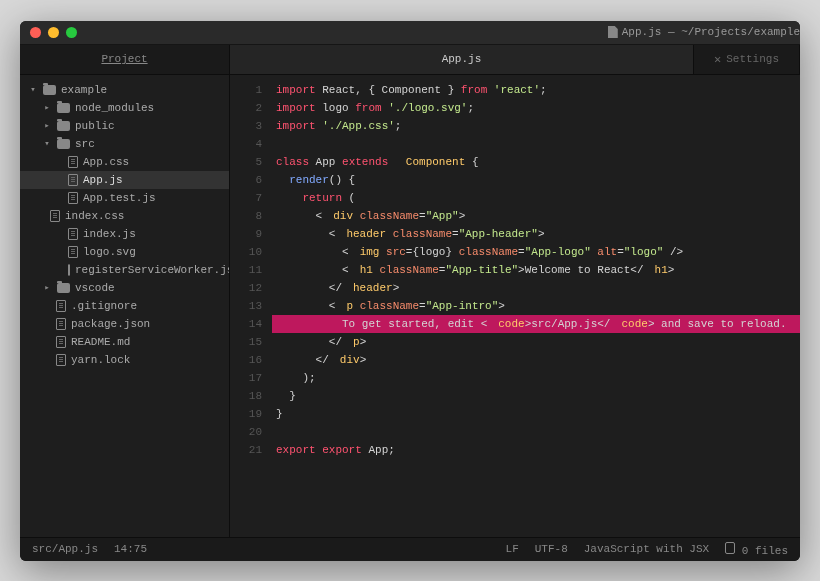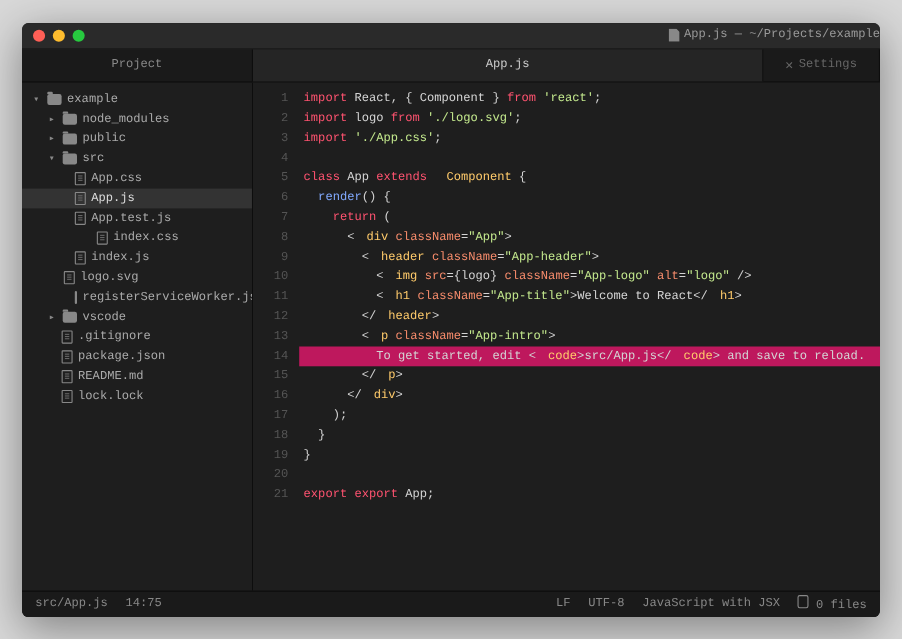--- a/index.html
+++ b/index.html
@@ -8,21 +8,21 @@
 .titlebar { height: 24px; background: #2a2a2a; display: flex; align-items: center; padding: 0 10px; position: relative; border-bottom: 1px solid #151515; }
 .traffic { display: flex; gap: 7px; }
 .dot { width: 11px; height: 11px; border-radius: 50%; }
 .dot.red { background: #ff5f56; }
 .dot.yellow { background: #ffbd2e; }
 .dot.green { background: #27c93f; }
 .titletext { position: absolute; left: 0; right: 0; text-align: center; color: #999; font-size: 11px; display: flex; align-items: center; justify-content: flex-end; gap: 4px; }
 .file-icon-sm { width: 10px; height: 12px; background: #888; clip-path: polygon(0 0, 70% 0, 100% 25%, 100% 100%, 0 100%); }
 .tabbar { height: 30px; background: #1a1a1a; display: flex; border-bottom: 1px solid #0d0d0d; }
 .tab { padding: 0 20px; display: flex; align-items: center; justify-content: center; color: #888; font-size: 11px; border-right: 1px solid #0d0d0d; cursor: pointer; position: relative; }
-.tab.sidebar-tab { width: 210px; }
+.tab.sidebar-tab { width: 210px; text-decoration: underline; }
 .tab.active { background: #252525; color: #ccc; }
 .tab.settings { margin-left: auto; gap: 5px; color: #666; }
 .crossed-wrench { font-size: 12px; color: #666; }
 .main { flex: 1; display: flex; overflow: hidden; }
 .sidebar { width: 210px; background: #1e1e1e; border-right: 1px solid #0d0d0d; padding: 6px 0; overflow: auto; }
 .tree-item { display: flex; align-items: center; padding: 3px 0; color: #aaa; font-size: 11px; cursor: pointer; gap: 5px; }
 .tree-item.selected { background: #333; color: #ddd; }
 .chev { width: 10px; text-align: center; color: #888; font-size: 9px; }
 .folder-icon { width: 13px; height: 10px; background: #888; border-radius: 2px; position: relative; }
 .folder-icon::before { content: ''; position: absolute; top: -2px; left: 0; width: 5px; height: 2px; background: #888; border-radius: 1px 1px 0 0; }
@@ -97,29 +97,29 @@
           <span>App.css</span>
         </div>
       <div class="tree-item selected" style="padding-left:48px">
           <span class="file-icon"></span>
           <span>App.js</span>
         </div>
       <div class="tree-item" style="padding-left:48px">
           <span class="file-icon"></span>
           <span>App.test.js</span>
         </div>
-      <div class="tree-item" style="padding-left:68px">
+      <div class="tree-item" style="padding-left:30px">
           <span class="file-icon"></span>
           <span>index.css</span>
         </div>
       <div class="tree-item" style="padding-left:48px">
           <span class="file-icon"></span>
           <span>index.js</span>
         </div>
-      <div class="tree-item" style="padding-left:38px">
+      <div class="tree-item" style="padding-left:48px">
           <span class="file-icon"></span>
           <span>logo.svg</span>
         </div>
       <div class="tree-item" style="padding-left:48px">
           <span class="file-icon"></span>
           <span>registerServiceWorker.js</span>
         </div>
       <div class="tree-item" style="padding-left:22px">
           <span class="chev">▸</span>
           <span class="folder-icon"></span>
@@ -132,21 +132,21 @@
       <div class="tree-item" style="padding-left:36px">
           <span class="file-icon"></span>
           <span>package.json</span>
         </div>
       <div class="tree-item" style="padding-left:36px">
           <span class="file-icon"></span>
           <span>README.md</span>
         </div>
       <div class="tree-item" style="padding-left:36px">
           <span class="file-icon"></span>
-          <span>lock.lock</span>
+          <span>yarn.lock</span>
         </div>
     </div>
 
     <div class="editor">
       <div class="gutter">
         <div>1</div>
         <div>2</div>
         <div>3</div>
         <div>4</div>
         <div>5</div>

